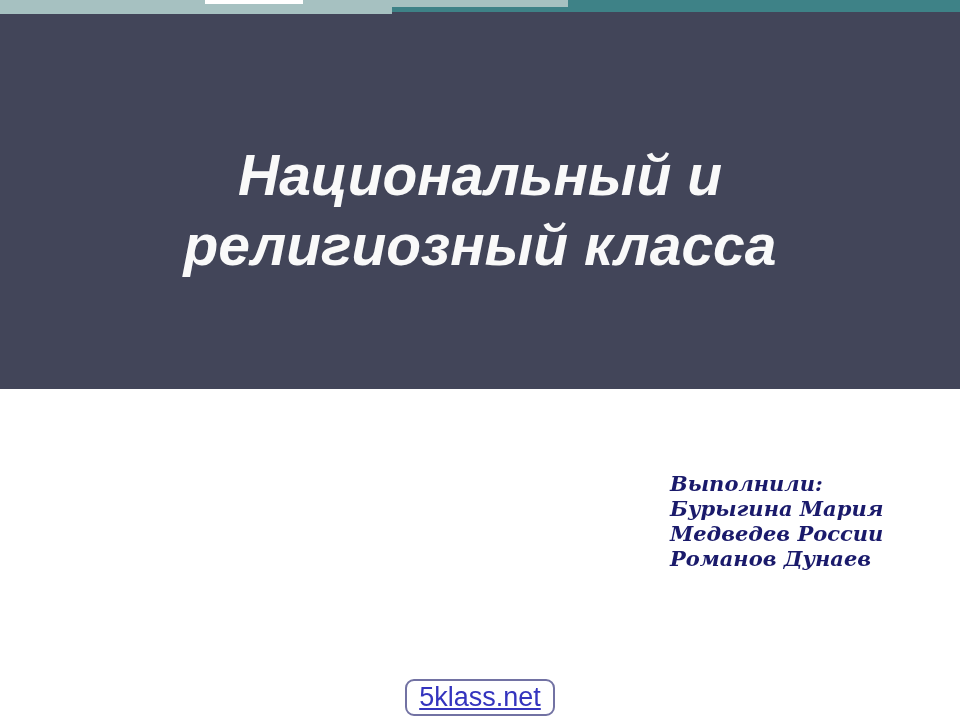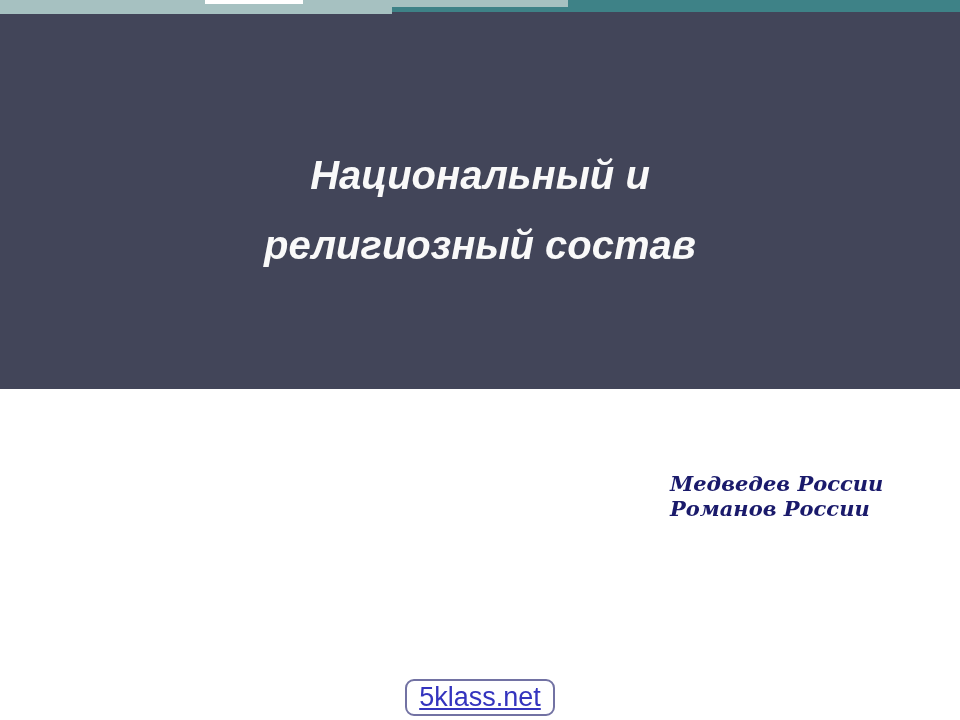--- a/index.html
+++ b/index.html
@@ -13,21 +13,21 @@
   .title-block{
     left:0;top:0;width:960px;height:389px;
     background:#424559;
   }
   .slide-title{
     left:57px;top:140px;width:846px;height:220px;
     text-align:center;
     color:#f9f9f9;
     font-family:"Liberation Sans",sans-serif;
     font-weight:bold;font-style:italic;
-    font-size:40px;line-height:70px;
+    font-size:57px;line-height:70px;
     letter-spacing:0px;
   }
 
   
   .teal{background:#3e8287;}
   .sage{background:#a6c1c1;}
   .white{background:#ffffff;}
   .stripe{position:absolute;}
 
   .teal-band-full   {left:0;   top:388; width:960px; height:12px;}
@@ -67,33 +67,35 @@
     text-decoration:underline;
   }
 </style>
 </head>
 <body>
 
 <div class="abs title-block"></div>
 
 <div class="abs slide-title">
   <div>Национальный и</div>
-  <div>религиозный состав</div>
+  <div>религиозный класса</div>
 </div>
 
 <div class="stripe teal teal-band-full"></div>
 <div class="stripe sage sage-band-left"></div>
 <div class="stripe teal teal-band-right"></div>
 <div class="stripe sage sage-band-right"></div>
 <div class="stripe white white-stripe-1"></div>
 <div class="stripe sage sage-band-lower"></div>
 <div class="stripe sage sage-line-right"></div>
 <div class="stripe sage sage-line-a"></div>
 <div class="stripe sage sage-line-b"></div>
 
 <div class="abs authors">
+  <div>Выполнили:</div>
+  <div>Бурыгина Мария</div>
   <div>Медведев России</div>
-  <div>Романов России</div>
+  <div>Романов Дунаев</div>
 </div>
 
 <div class="abs footer-link">
   <span>5klass.net</span>
 </div>
 
 </body></html>

